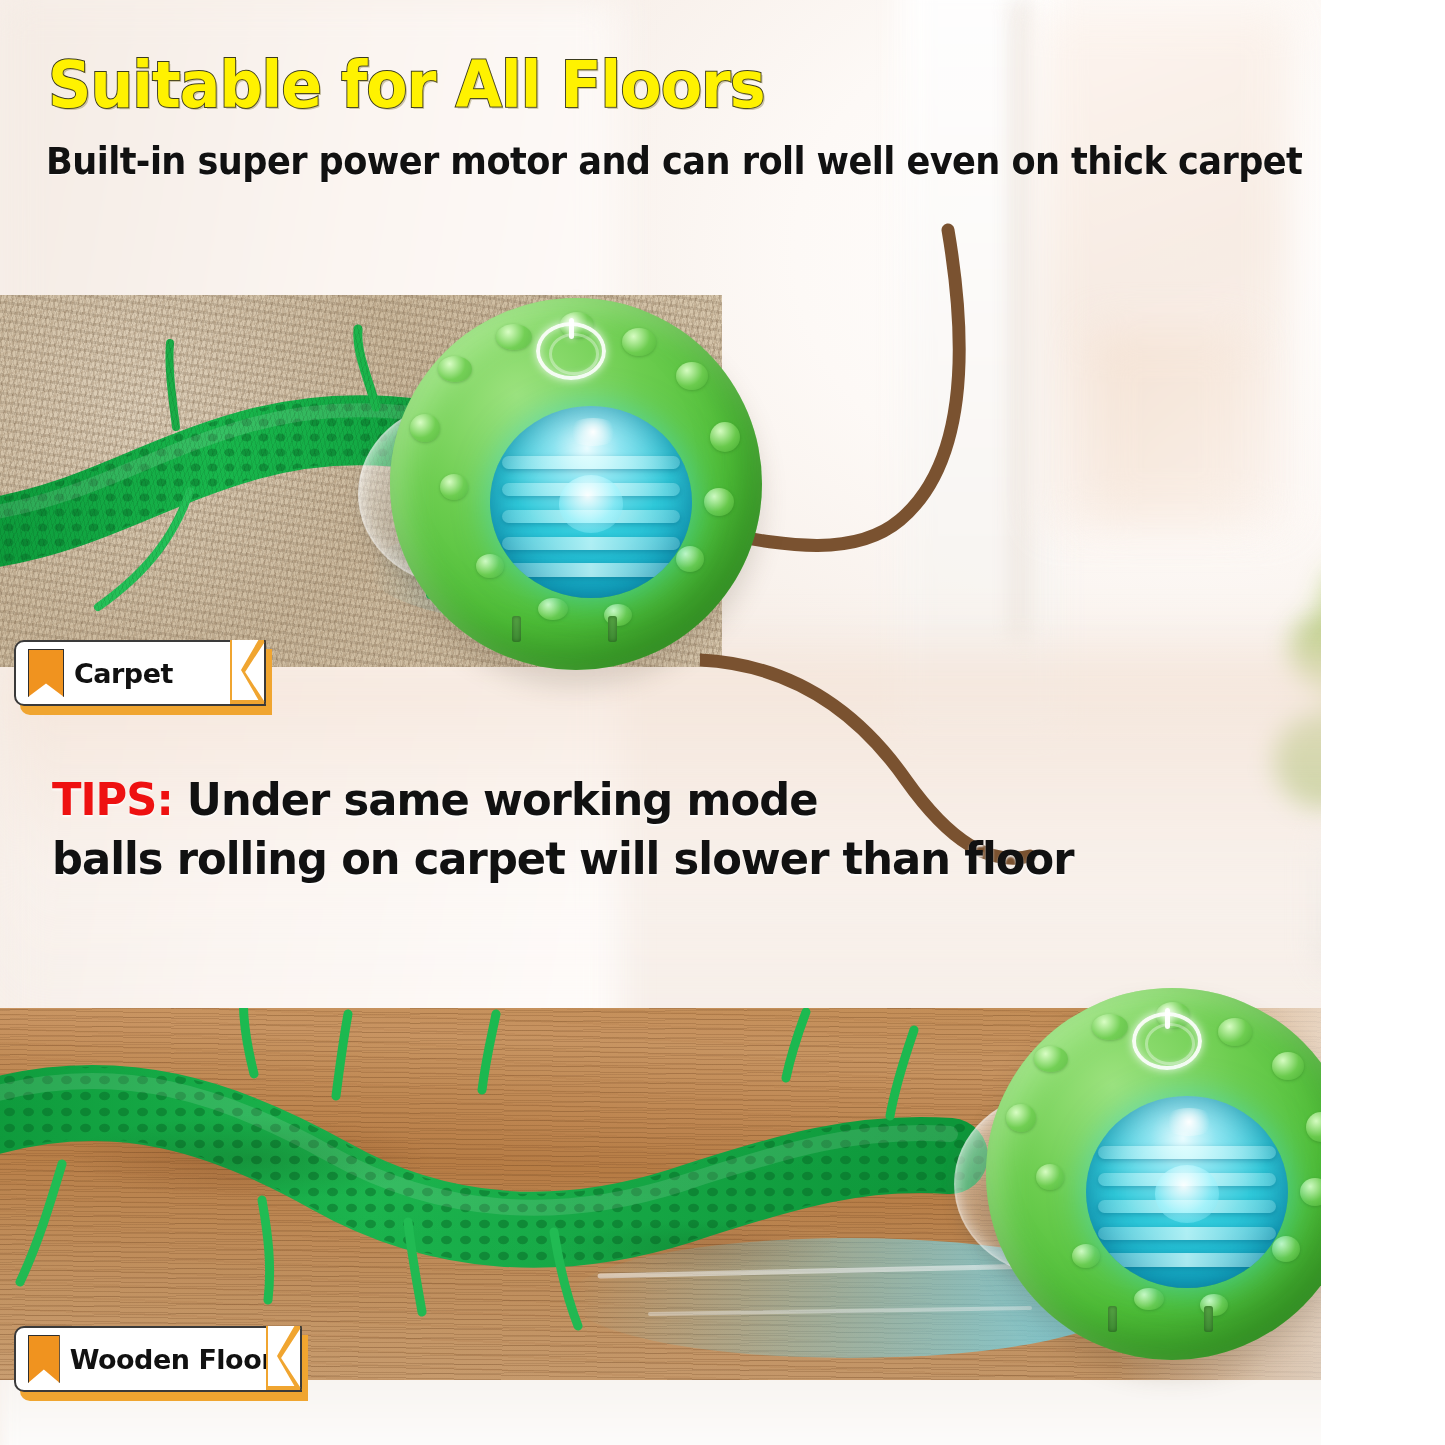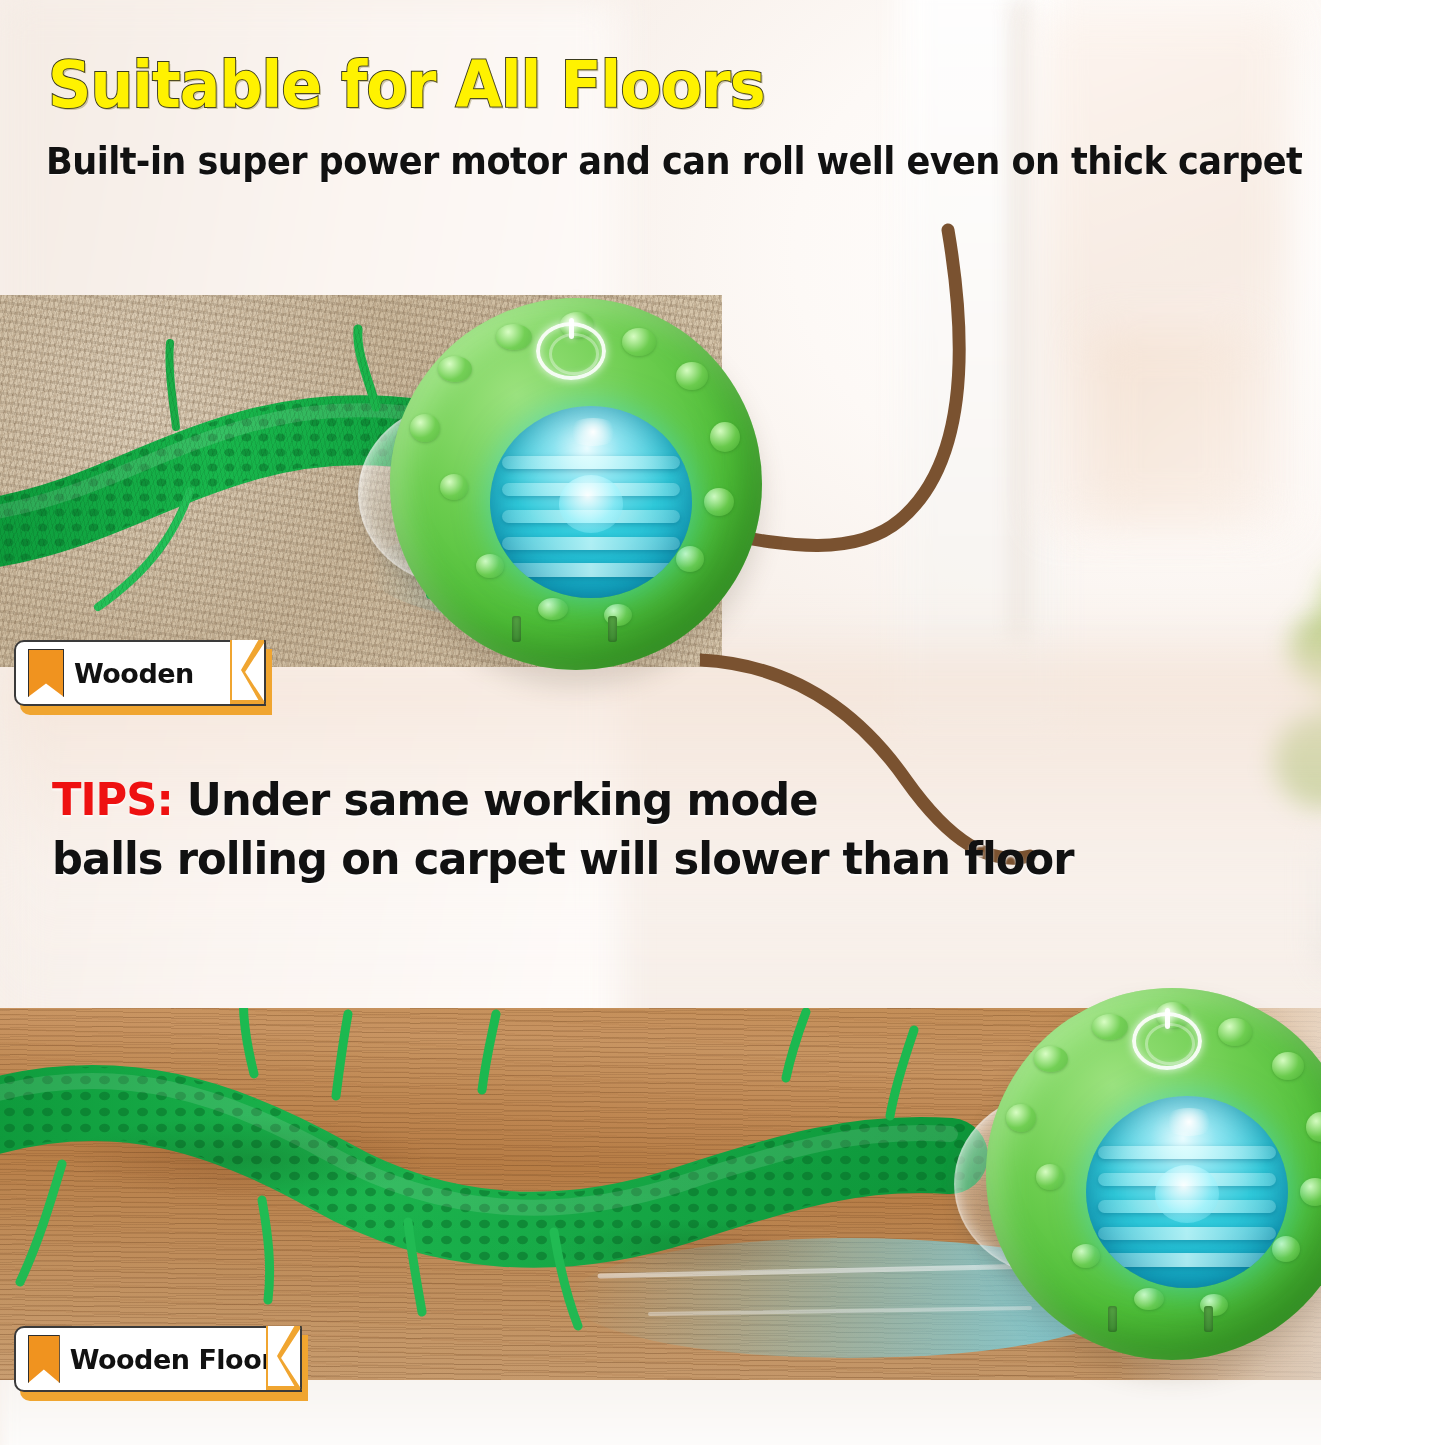--- a/index.html
+++ b/index.html
@@ -308,21 +308,21 @@
         </linearGradient>
       </defs>
       <ellipse cx="300" cy="86" rx="190" ry="54" fill="url(#glowC)"></ellipse>
       <path d="M150,70 L420,62" stroke="rgba(255,255,255,.55)" stroke-width="5" stroke-linecap="round"></path>
       <path d="M170,104 L410,100" stroke="rgba(255,255,255,.40)" stroke-width="4" stroke-linecap="round"></path>
     </svg>
   </div>
 
   <div class="tag" style="left:14px;top:640px;width:236px;">
     <div class="bookmark"></div>
-    <div class="tag-text">Wooden</div>
+    <div class="tag-text">Carpet</div>
     <div class="notch">
         <div class="notch-in"></div>
       </div>
   </div>
 
   <svg class="mesh" style="left:700px;top:190px;" width="460" height="680" viewBox="0 0 460 680">
     <path d="M0,340 C70,352 150,372 200,330 C262,278 270,170 248,40" stroke="#7a5230" stroke-width="13" fill="none" stroke-linecap="round"></path>
     <path d="M0,470 C80,474 150,510 206,590 C250,652 290,676 330,666" stroke="#7a5230" stroke-width="13" fill="none" stroke-linecap="round"></path>
   </svg>
 

